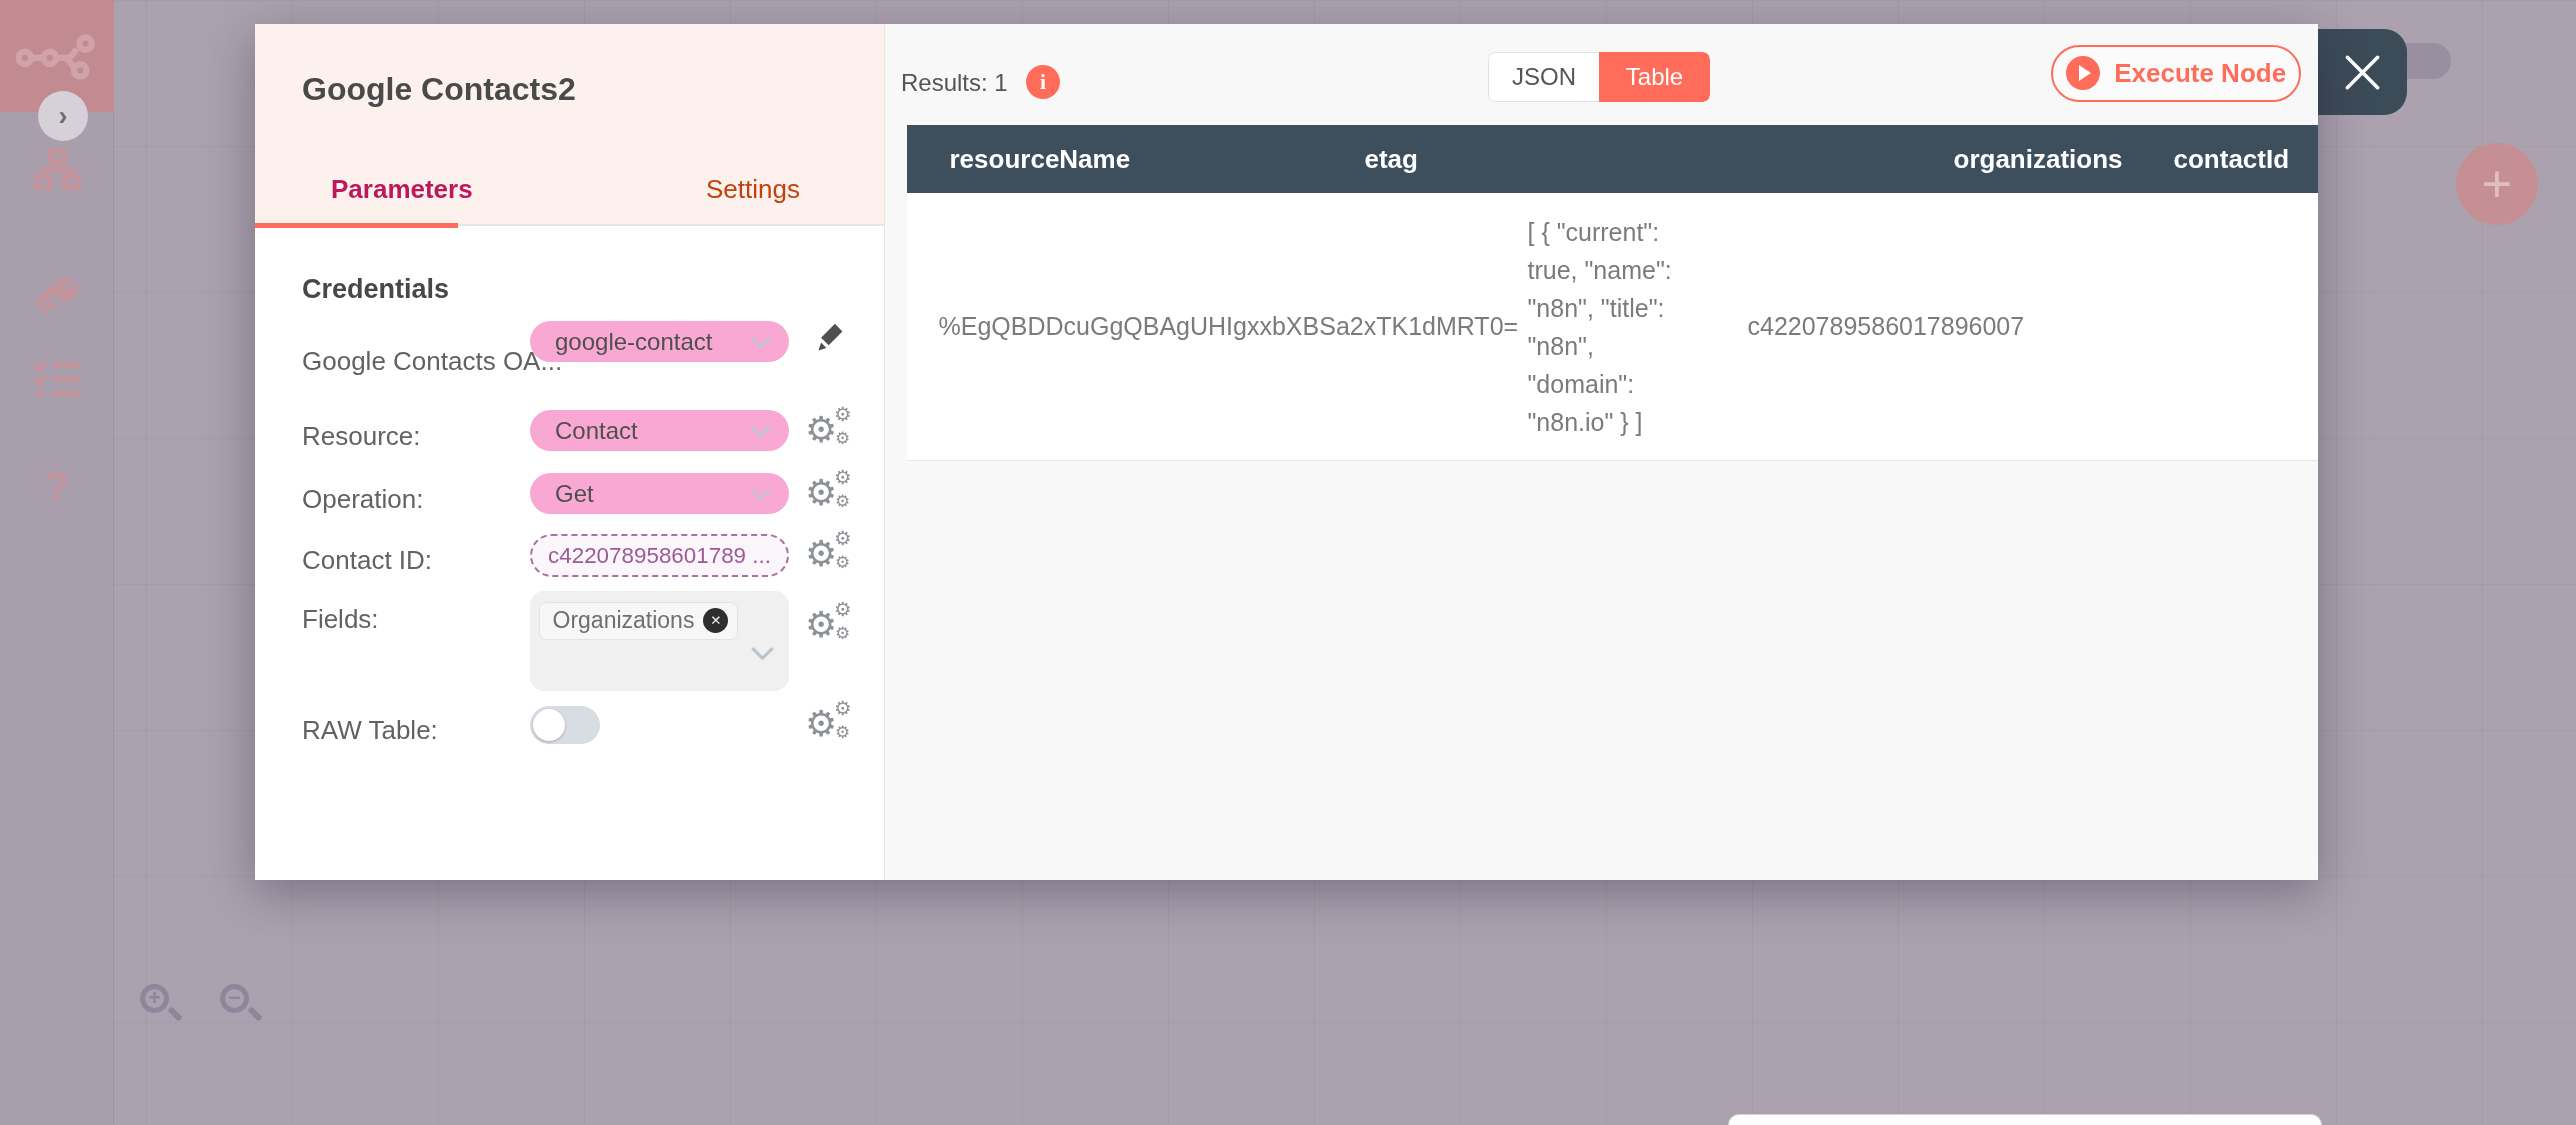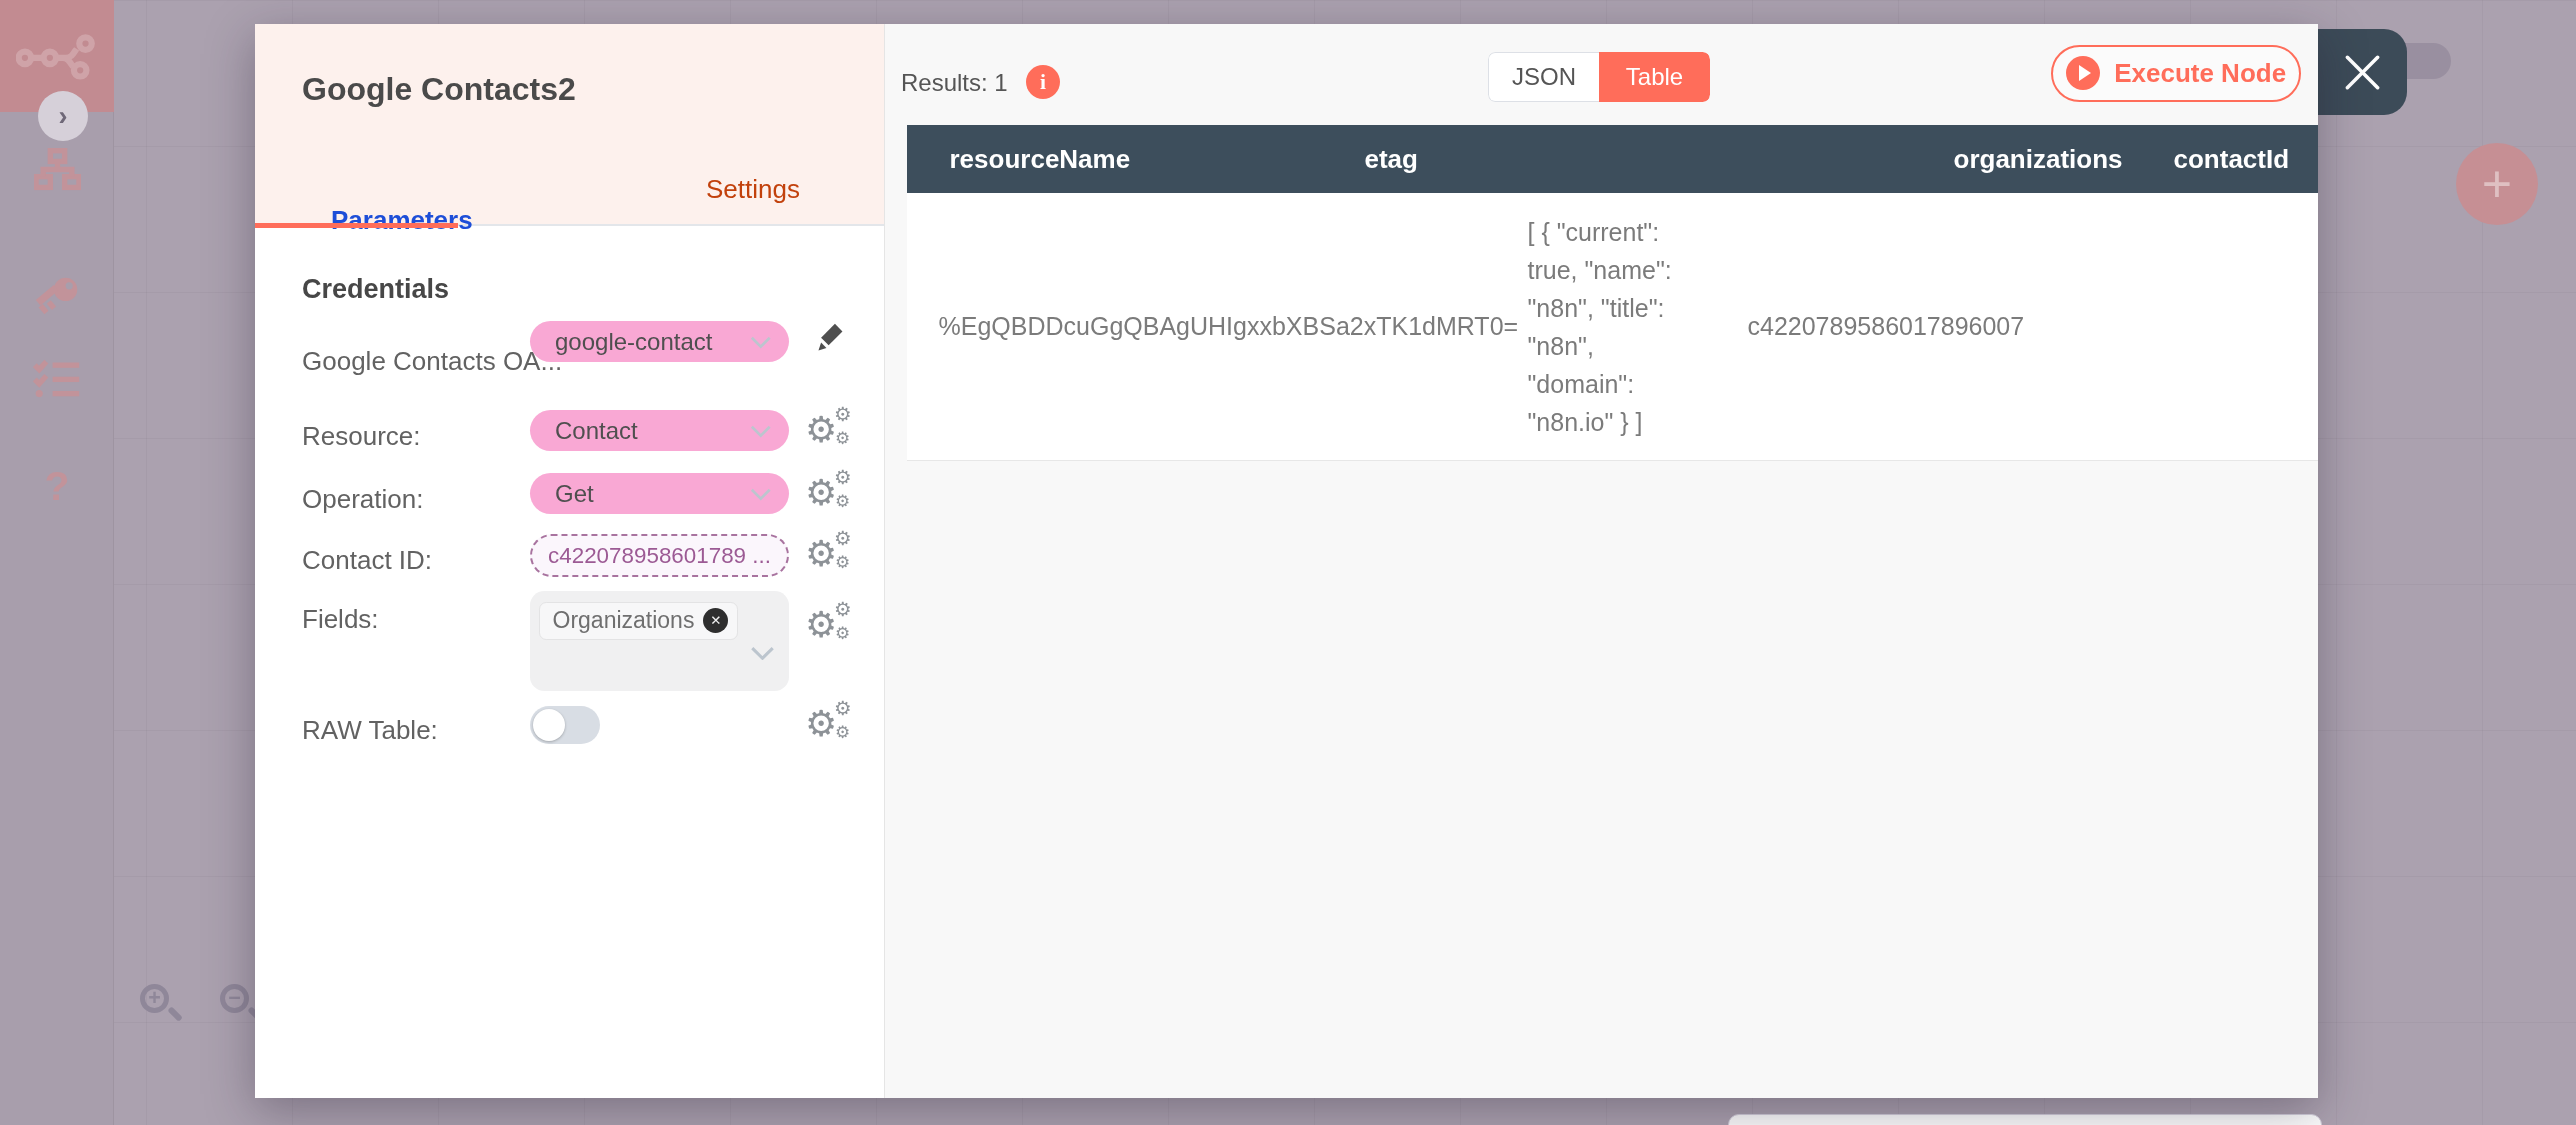--- a/index.html
+++ b/index.html
@@ -24,30 +24,30 @@
 
   .zoom-ctrl { position:absolute; top:984px; width:45px; height:45px; }
   .zoom-ctrl .lens { position:absolute; left:0; top:0; width:29px; height:29px; border:5.4px solid #8f8799; border-radius:50%; display:flex; align-items:center; justify-content:center; color:#8f8799; font-size:21.5px; font-weight:bold; line-height:1; }
   .zoom-ctrl .handle { position:absolute; left:27px; top:27px; width:16px; height:6.3px; background:#8f8799; border-radius:2.7px; transform:rotate(45deg); }
 
   .env-toggle { position:absolute; left:2379px; top:43px; width:72px; height:36px; border-radius:18px; background:#998fa0; }
   .add-node-btn { position:absolute; left:2456px; top:143px; width:82px; height:82px; border-radius:50%; background:#c68f94; display:flex; align-items:center; justify-content:center; color:#dfc0c2; font-size:52px; font-weight:200; line-height:1; }
   .bottom-bar { position:absolute; left:1728px; top:1114px; width:594px; height:27px; background:#fdfdfd; border:1.8px solid #d3cfdb; border-radius:10.7px 10.7px 0 0; }
 
   
-  .modal { position:absolute; left:255px; top:24px; width:2063px; height:1074px; background:#ffffff; box-shadow:0 12.5px 45px rgba(35,25,45,0.35); display:flex; }
+  .modal { position:absolute; left:255px; top:24px; width:2063px; height:856px; background:#ffffff; box-shadow:0 12.5px 45px rgba(35,25,45,0.35); display:flex; }
   .close-tab { position:absolute; left:2318px; top:29px; width:89px; height:86px; background:#3c4b58; border-radius:0 23px 23px 0; display:flex; align-items:center; justify-content:center; cursor:pointer; }
 
   
   .panel-left { position:relative; width:629px; height:100%; background:#ffffff; flex:none; }
   .panel-left-header { position:absolute; left:0; top:0; width:629px; height:202px; background:#fdf1ed; }
   .node-title { position:absolute; left:47px; top:47px; font-size:32px; font-weight:bold; color:#4a4a4a; }
   .tabs { position:absolute; left:0; top:143px; width:629px; height:59px; border-bottom:2.7px solid #e3e6ea; }
   .tab { position:absolute; top:7.2px; font-size:26px; color:#c2410c; cursor:pointer; }
-  .tab.active { color:#1d4ed8; font-weight:bold;margin-top:31px; }
+  .tab.active { color:#be185d; font-weight:bold; }
   .tab-underline { position:absolute; left:0; top:56px; width:203px; height:5.4px; background:#ff6d5a; }
 
   .cred-heading { position:absolute; left:47px; top:250px; font-size:27px; font-weight:bold; color:#474747; }
   .row-label { position:absolute; left:47px; font-size:26px; color:#626262; }
   .pill { position:absolute; left:275px; width:259px; height:41px; background:#f9a8d4; border-radius:20.6px; display:flex; align-items:center; padding:0 36px 0 25px; font-size:24px; color:#4f4f4f; }
   .pill .chev { position:absolute; right:18px; top:15px; }
   .chev { width:21.5px; height:12.5px; }
   .chev svg { display:block; }
   .gears { position:absolute; left:550px; width:54px; height:45px; color:#8d9297; }
   .gears .g1 { position:absolute; left:0; top:1.8px; font-size:36px; line-height:1; }

